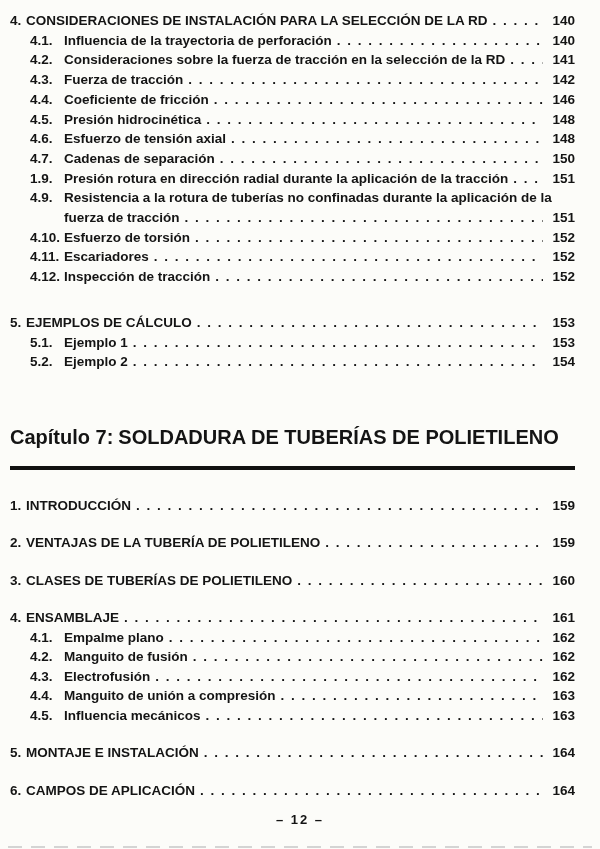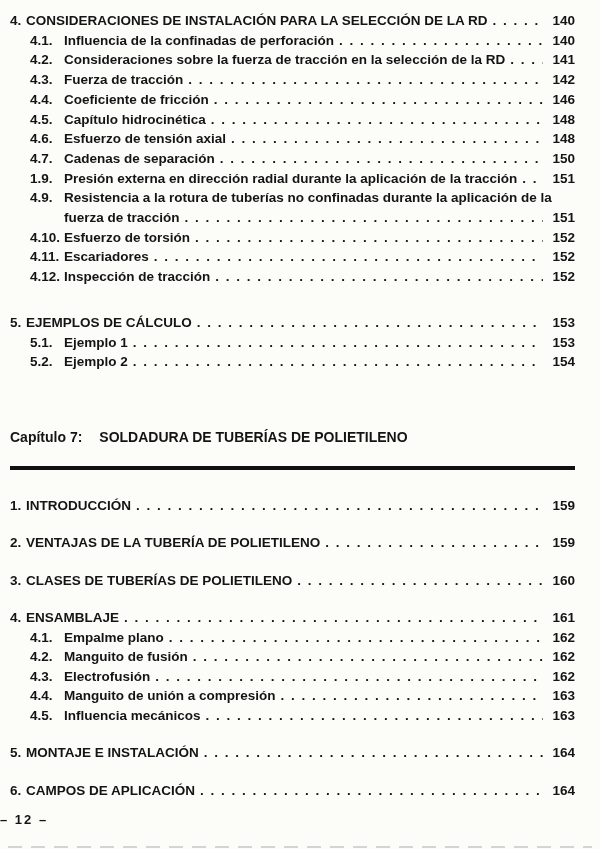--- a/index.html
+++ b/index.html
@@ -40,42 +40,43 @@
   .level0 .num { width: 16px; }
   .level1 { padding-left: 20px; align-items: center; }
   .level1 .num { width: 34px; }
 
   
   .sec-top .entry.level0:not(:first-child) { margin-top: 26px; }
 
   
   .chapter-heading {
     margin: 54px 0 0 0;
-    font-size: 14px;
+    font-size: 20px;
     line-height: 22px;
     display: flex;
     align-items: flex-end;
   }
-  .chapter-heading .ch-title { margin-left: 17px; }
+  .chapter-heading .ch-title { margin-left: 5px; }
 
   .rule {
     border: none;
     height: 4px;
     background: #111111;
     margin: 18px 0 0 0;
   }
 
   
   .sec-ch7 { margin-top: 26px; }
   .sec-ch7 .entry { line-height: 19.5px; }
   .sec-ch7 .entry.level0:not(:first-child) { margin-top: 18px; }
 
   .footer {
     position: absolute;
     left: 0; right: 0; top: 812px;
+    text-align: center;
     font-size: 13px;
     letter-spacing: 2px;
   }
 
   
   .scan-artifact {
     position: absolute;
     left: 8px; right: 8px; bottom: 1px;
     height: 2px;
     background: repeating-linear-gradient(90deg,
@@ -89,21 +90,21 @@
 
   <section class="sec-top">
       <div class="entry level0">
         <span class="num">4.</span>
         <span class="title">CONSIDERACIONES DE INSTALACIÓN PARA LA SELECCIÓN DE LA RD</span>
         <span class="leader"></span>
         <span class="pg">140</span>
       </div>
       <div class="entry level1">
         <span class="num">4.1.</span>
-        <span class="title">Influencia de la confinadas de perforación</span>
+        <span class="title">Influencia de la trayectoria de perforación</span>
         <span class="leader"></span>
         <span class="pg">140</span>
       </div>
       <div class="entry level1">
         <span class="num">4.2.</span>
         <span class="title">Consideraciones sobre la fuerza de tracción en la selección de la RD</span>
         <span class="leader"></span>
         <span class="pg">141</span>
       </div>
       <div class="entry level1">
@@ -113,39 +114,39 @@
         <span class="pg">142</span>
       </div>
       <div class="entry level1">
         <span class="num">4.4.</span>
         <span class="title">Coeficiente de fricción</span>
         <span class="leader"></span>
         <span class="pg">146</span>
       </div>
       <div class="entry level1">
         <span class="num">4.5.</span>
-        <span class="title">Capítulo hidrocinética</span>
+        <span class="title">Presión hidrocinética</span>
         <span class="leader"></span>
         <span class="pg">148</span>
       </div>
       <div class="entry level1">
         <span class="num">4.6.</span>
         <span class="title">Esfuerzo de tensión axial</span>
         <span class="leader"></span>
         <span class="pg">148</span>
       </div>
       <div class="entry level1">
         <span class="num">4.7.</span>
         <span class="title">Cadenas de separación</span>
         <span class="leader"></span>
         <span class="pg">150</span>
       </div>
       <div class="entry level1">
         <span class="num">1.9.</span>
-        <span class="title">Presión externa en dirección radial durante la aplicación de la tracción</span>
+        <span class="title">Presión rotura en dirección radial durante la aplicación de la tracción</span>
         <span class="leader"></span>
         <span class="pg">151</span>
       </div>
       <div class="entry level1">
         <span class="num">4.9.</span>
         <span class="title">Resistencia a la rotura de tuberías no confinadas durante la aplicación de la</span>
       </div>
       <div class="entry level1">
         <span class="num"></span>
         <span class="title">fuerza de tracción</span>

